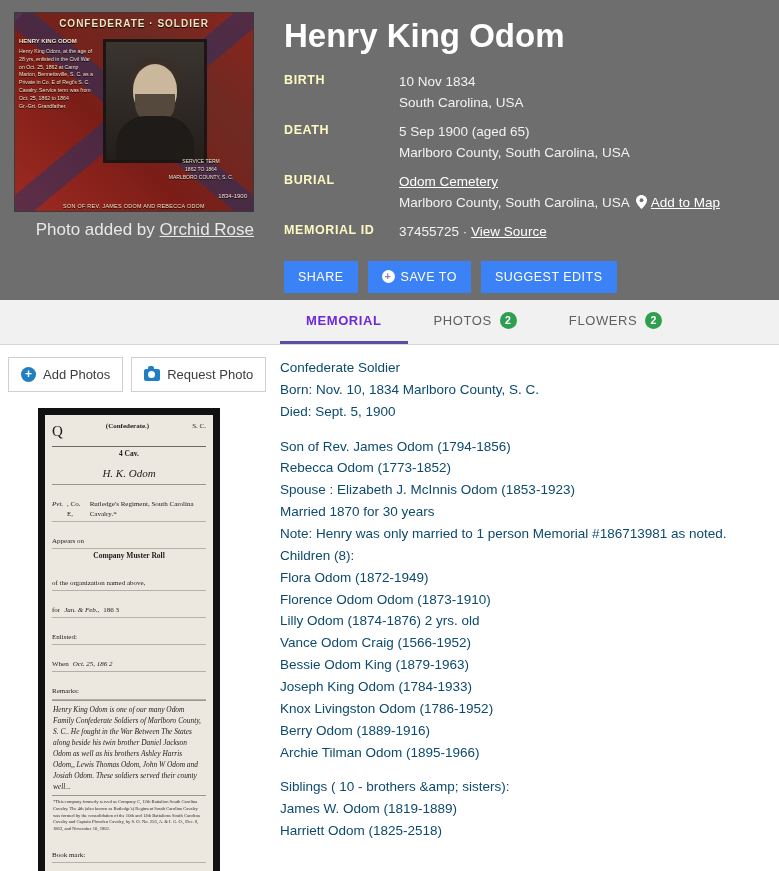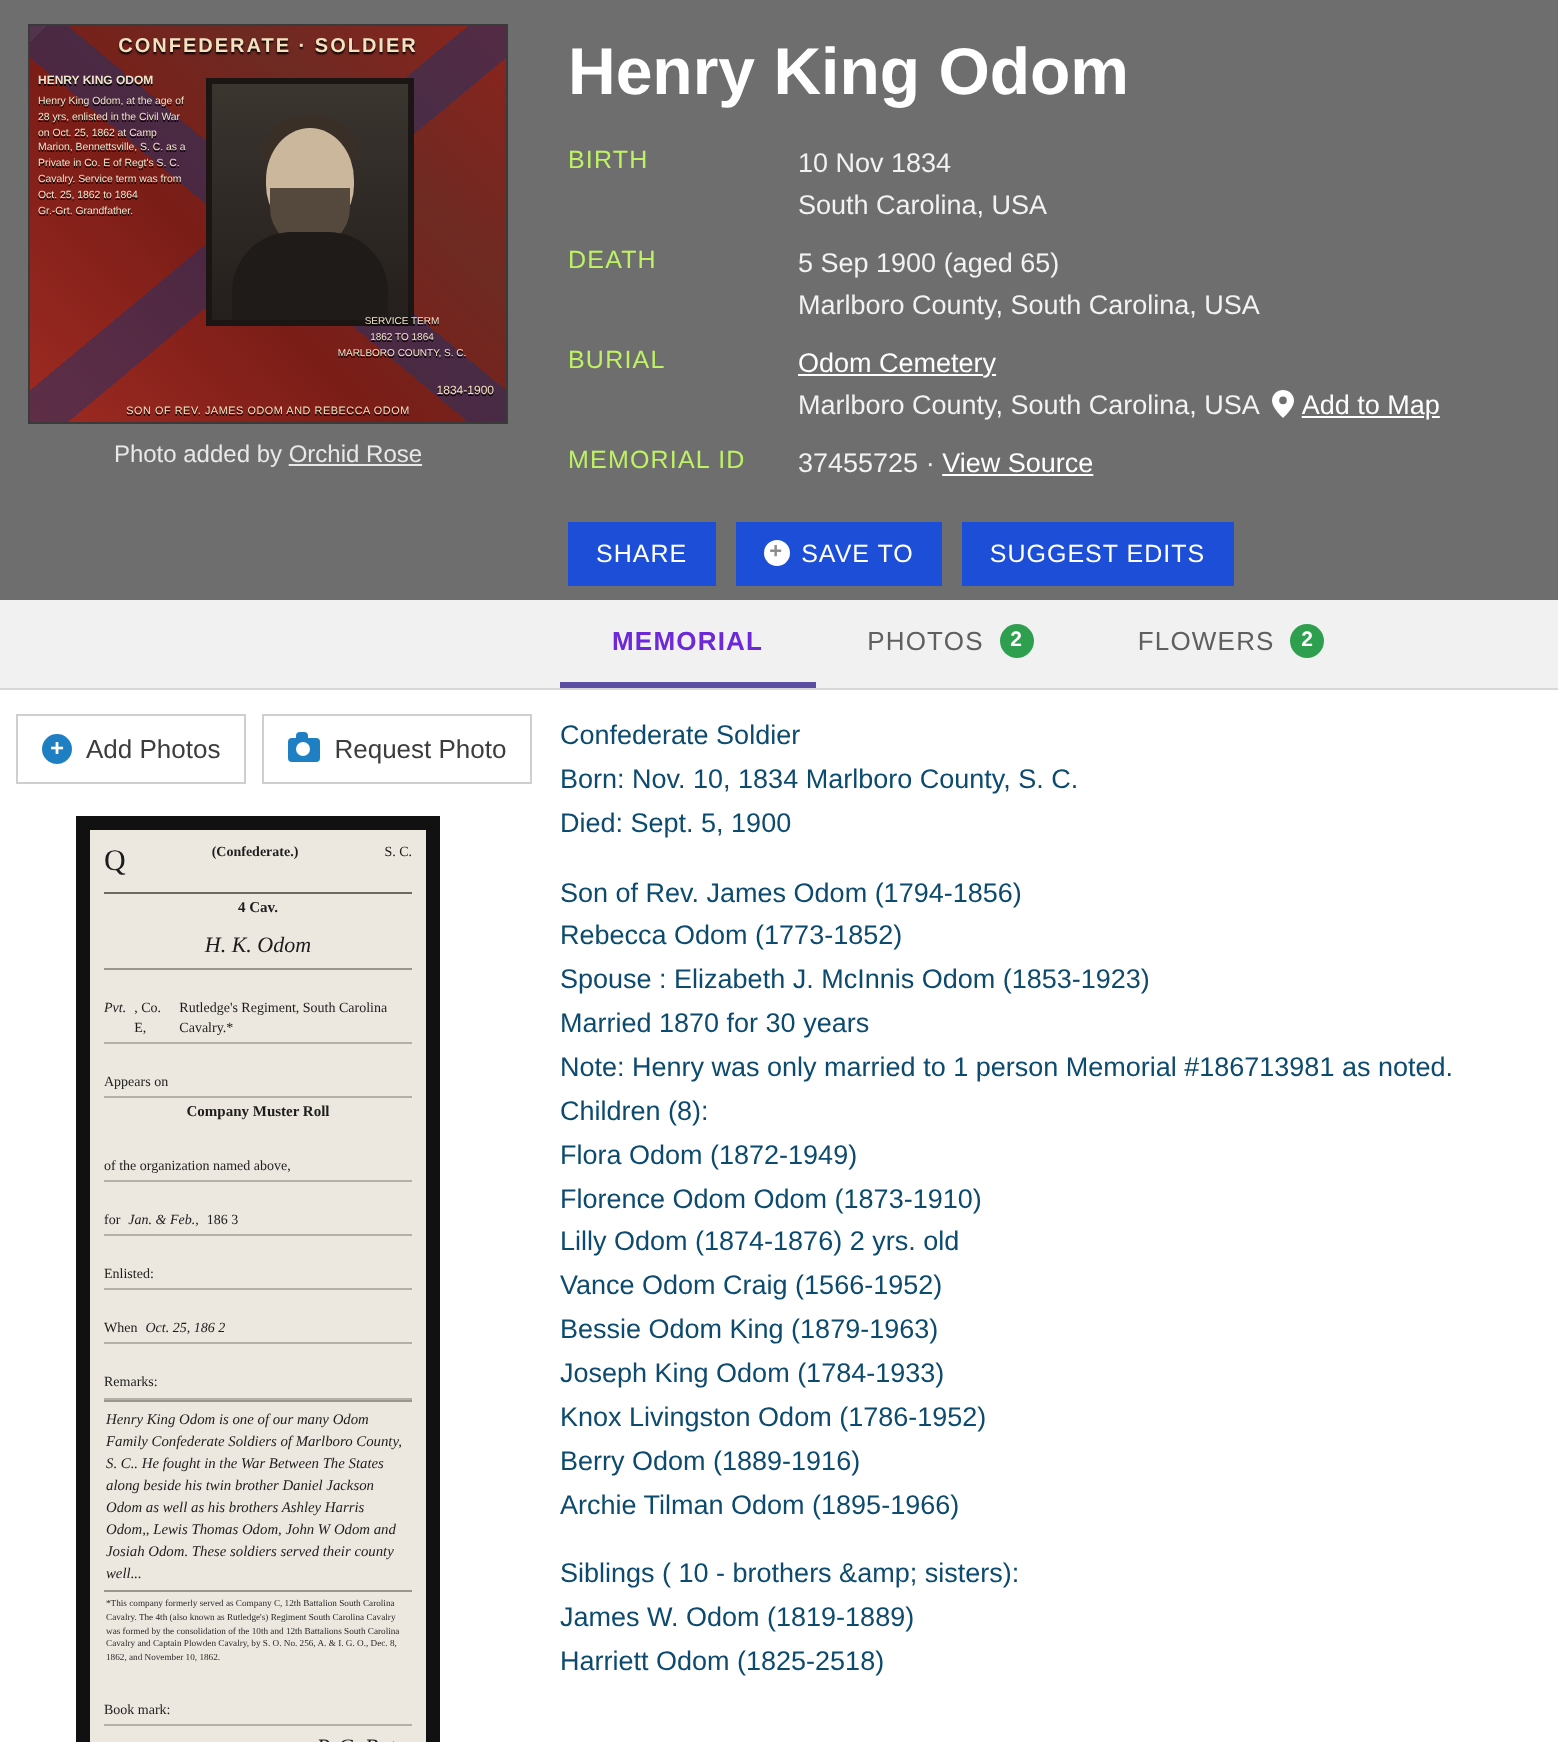--- a/index.html
+++ b/index.html
@@ -92,56 +92,56 @@
     position: absolute; left: 0; right: 0; bottom: 2px;
     text-align: center; color: #f3e2c0; font-size: 5.4px; letter-spacing: .3px;
     text-shadow: 0 1px 0 #000;
   }
   .mp-years {
     position: absolute; right: 6px; bottom: 12px;
     color: #f3e2c0; font-size: 6px; text-shadow: 0 1px 0 #000;
   }
   .photo-credit {
     width: 240px;
-    text-align: center;
+    text-align: right;
     color: #e8e8e8;
-    font-size: 12px;
+    font-size: 17px;
     margin-top: 8px;
   }
   .photo-credit a { color: #e8e8e8; text-decoration: underline; }
 
   .hero-right { flex: 1; padding-left: 22px; padding-top: 6px; }
   .person-name {
     color: #ffffff;
     font-size: 33px;
     font-weight: bold;
     margin: 0 0 18px 0;
     line-height: 1.1;
   }
   .facts { color: #ffffff; font-size: 13.5px; }
   .fact-row { display: flex; margin-bottom: 8px; }
   .fact-label {
     width: 115px; flex: 0 0 115px;
-    font-weight: normal; letter-spacing: .6px;
+    font-weight: bold; letter-spacing: .6px;
     font-size: 12.5px;
-    color: #bef264;
+    color: #fef9c3;
     padding-top: 1px;
   }
   .fact-value { color: #f2f2f2; line-height: 1.55; }
   .fact-value a { color: #ffffff; text-decoration: underline; }
   .fact-value .plain-link { color: #ffffff; text-decoration: underline; margin-top: 28px; }
   .add-to-map { text-decoration: underline; color:#fff; }
   .pin {
     display: inline-block; width: 11px; height: 14px; vertical-align: -2px;
     margin: 0 4px 0 6px;
   }
 
   .hero-buttons { margin-top: 18px; display: flex; gap: 10px; }
   .btn {
-    background: #1d4ed8;
+    background: #3b82f6;
     color: #ffffff;
     border: none;
     font-size: 12.5px;
     letter-spacing: .5px;
     padding: 9px 14px;
     cursor: pointer;
     font-family: "Liberation Sans", sans-serif;
     display: flex; align-items: center; gap: 6px;
   }
   .btn .plus-circle {

